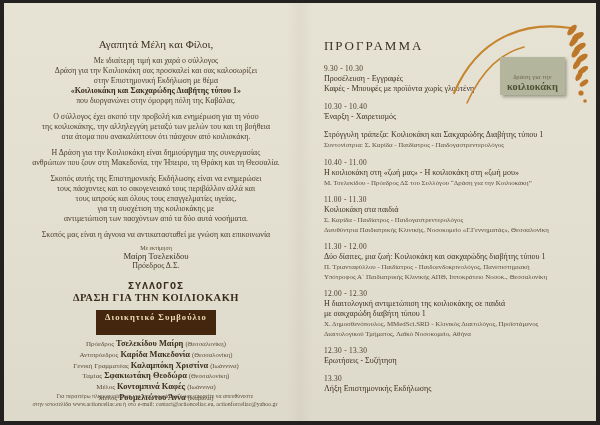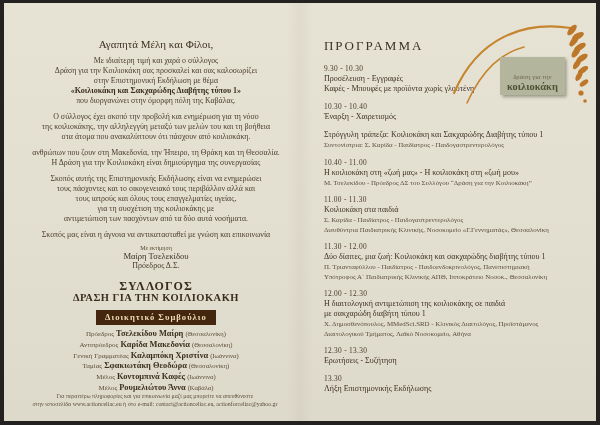--- a/index.html
+++ b/index.html
@@ -17,24 +17,24 @@
   
   .salut{font-size:11px;color:#3c3022;margin-top:22px;}
   .para{margin-top:6px;}
   .l-normal{font-size:7.9px;line-height:10px;color:#4a3c2c;}
   .l-bold{font-size:8px;line-height:10px;font-weight:bold;color:#3a2e1f;}
   .motto{margin-top:6px;font-size:7.9px;line-height:10px;color:#4a3c2c;font-family:Liberation Serif, serif;}
   .signoff{margin-top:5px;font-size:6px;color:#55462f;}
   .signer-name{font-size:8.6px;line-height:10px;color:#3c3022;}
   .signer-role{font-size:8px;line-height:9px;color:#46392a;}
   .org{margin-top:11px;font-weight:bold;color:#3a2d1d;}
-  .org-1{font-size:12px;line-height:11px;letter-spacing:1px;}
+  .org-1{font-size:10px;line-height:11px;letter-spacing:1px;font-family:Liberation Mono, monospace;}
   .org-2{font-size:10.5px;line-height:12px;letter-spacing:0.5px;}
   .badge{display:inline-block;margin-top:6px;background:#44250e;color:#ecdcb4;
-         font-size:8.6px;font-weight:bold;letter-spacing:1px;padding:2px 9px 3px;}
+         font-size:8.6px;font-weight:bold;letter-spacing:1px;padding:2px 9px 13px;}
   .board{margin-top:4px;}
   .board-row{font-size:7px;line-height:10.8px;color:#5a4a35;}
   .b-name{font-size:8.4px;font-weight:bold;color:#3c2f1e;margin:0 2px;}
   .b-city{font-size:6.6px;}
   .page-footer{position:absolute;left:8px;right:8px;bottom:13px;font-size:5.9px;
          line-height:7.5px;color:#5a4c3a;text-align:center;}
 
   
   .prog-title{font-size:13px;letter-spacing:2px;color:#3b3227;margin:21px 0 10px 8px;}
   .logo{position:absolute;top:10px;right:4px;width:142px;height:94px;}
@@ -67,22 +67,22 @@
             <div class="l-normal">που διοργανώνει στην όμορφη πόλη της Καβάλας.</div>
           </div>
 
           <div class="para">
             <div class="l-normal">Ο σύλλογος έχει σκοπό την προβολή και ενημέρωση για τη νόσο</div>
             <div class="l-normal">της κοιλιοκάκης, την αλληλεγγύη μεταξύ των μελών του και τη βοήθεια</div>
             <div class="l-normal">στα άτομα που ανακαλύπτουν ότι πάσχουν από κοιλιοκάκη.</div>
           </div>
 
           <div class="para">
+            <div class="l-normal">Η Δράση για την Κοιλιοκάκη είναι δημιούργημα της συνεργασίας</div>
             <div class="l-normal">ανθρώπων που ζουν στη Μακεδονία, την Ήπειρο, τη Θράκη και τη Θεσσαλία.</div>
-            <div class="l-normal">Η Δράση για την Κοιλιοκάκη είναι δημιούργημα της συνεργασίας</div>
           </div>
 
           <div class="para">
             <div class="l-normal">Σκοπός αυτής της Επιστημονικής Εκδήλωσης είναι να ενημερώσει</div>
             <div class="l-normal">τους πάσχοντες και το οικογενειακό τους περιβάλλον αλλά και</div>
             <div class="l-normal">τους ιατρούς και όλους τους επαγγελματίες υγείας,</div>
             <div class="l-normal">για τη συσχέτιση της κοιλιοκάκης με</div>
             <div class="l-normal">αντιμετώπιση των πασχόντων από τα δύο αυτά νοσήματα.</div>
           </div>
         </div>

